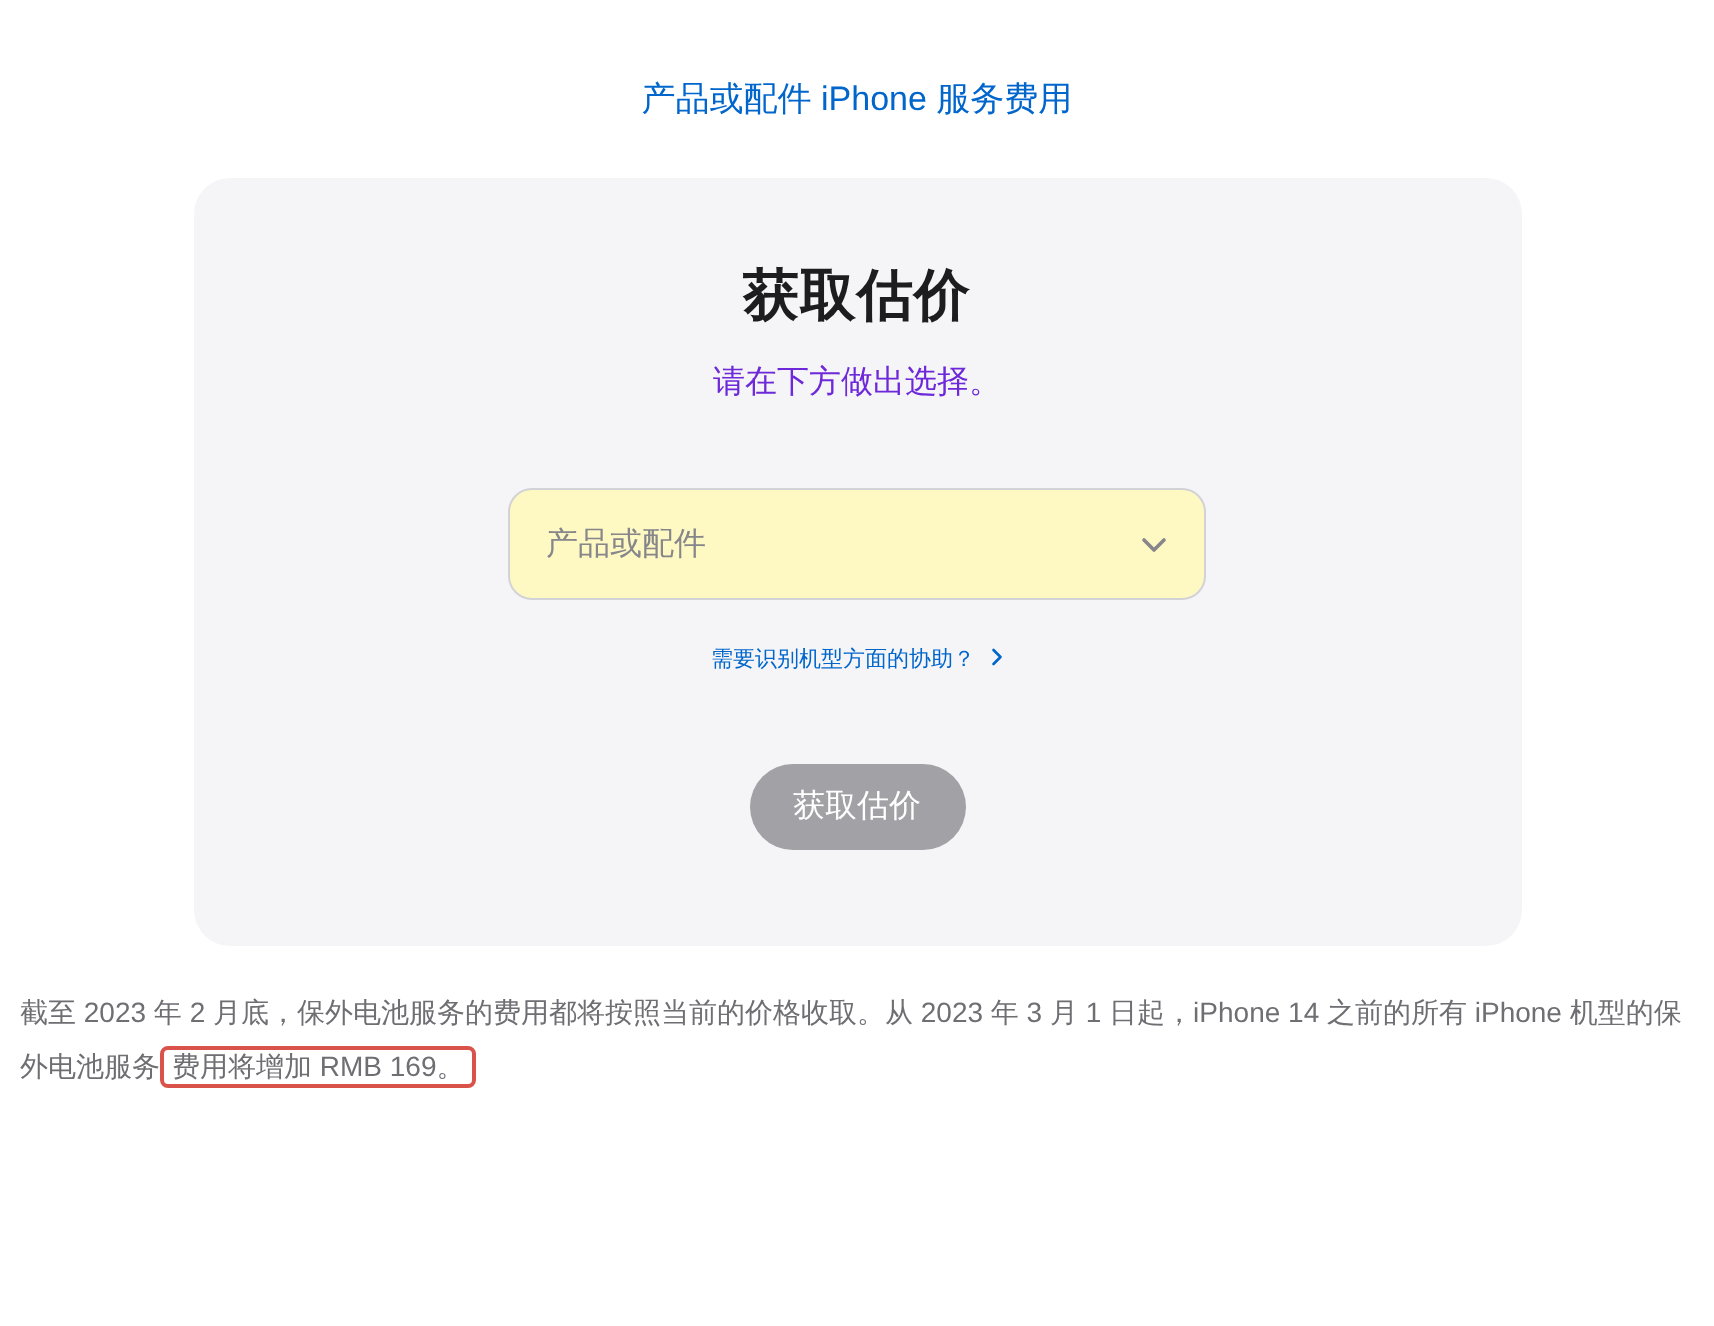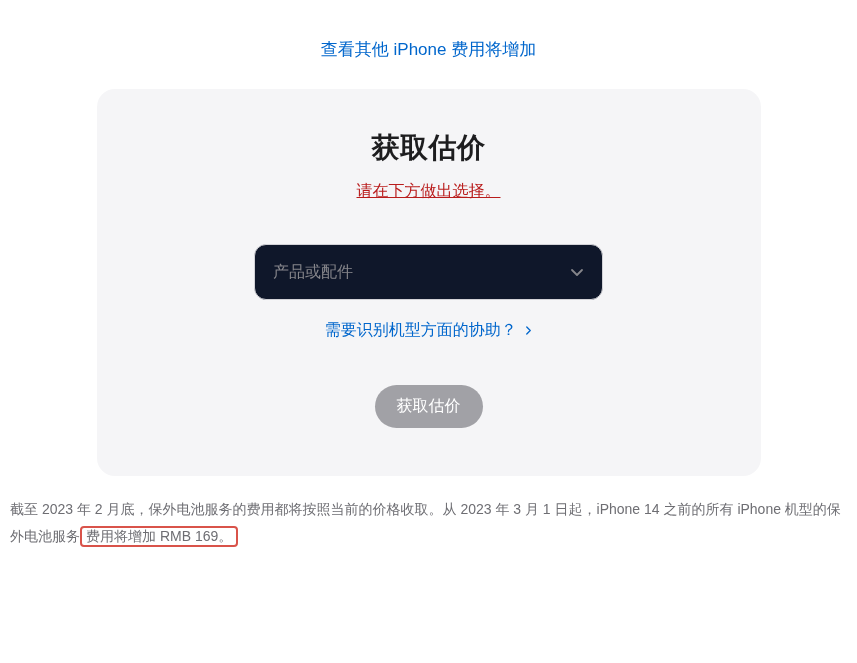--- a/index.html
+++ b/index.html
@@ -31,33 +31,32 @@
     }
     .card-title {
       font-size: 28px;
       font-weight: 600;
       color: #1d1d1f;
       margin-bottom: 14px;
       letter-spacing: 0.5px;
     }
     .card-subtitle {
       font-size: 16px;
-      color: #b91c1c;
+      color: #6d28d9;
       margin-bottom: 42px;
-      text-decoration: underline;
     }
     .select-wrap {
       width: 349px;
       margin: 0 auto 26px auto;
       position: relative;
     }
     .select-box {
       width: 100%;
       height: 56px;
-      background: #0f172a;
+      background: #fef9c3;
       border: 1px solid #d2d2d7;
       border-radius: 12px;
       display: flex;
       align-items: center;
       justify-content: space-between;
       padding: 0 18px;
       cursor: pointer;
       text-align: left;
     }
     .select-box .placeholder {
@@ -70,21 +69,21 @@
       flex-shrink: 0;
     }
     .chevron svg { display: block; }
     .help-link {
       margin-top: -6px;
       margin-bottom: 44px;
     }
     .help-link a {
       color: #0066cc;
       text-decoration: none;
-      font-size: 16px;
+      font-size: 11px;
       margin-top: 36px;
     }
     .help-link .chev-small {
       display: inline-block;
       margin-left: 4px;
       vertical-align: middle;
     }
     .submit-btn {
       display: inline-block;
       padding: 11px 22px;
@@ -106,21 +105,21 @@
       border: 2px solid #d9534a;
       border-radius: 4px;
       padding: 0 4px 1px 4px;
       display: inline;
     }
   </style>
 </head>
 <body>
 
 <div class="top-link">
-  <a href="#">查看其他 iPhone 费用将增加</a>
+  <a href="#">产品或配件 iPhone 服务费用</a>
 </div>
 
 <div class="card">
   <h2 class="card-title">获取估价</h2>
   <div class="card-subtitle">请在下方做出选择。</div>
 
   <div class="select-wrap">
     <div class="select-box">
       <span class="placeholder">产品或配件</span>
       <span class="chevron">

